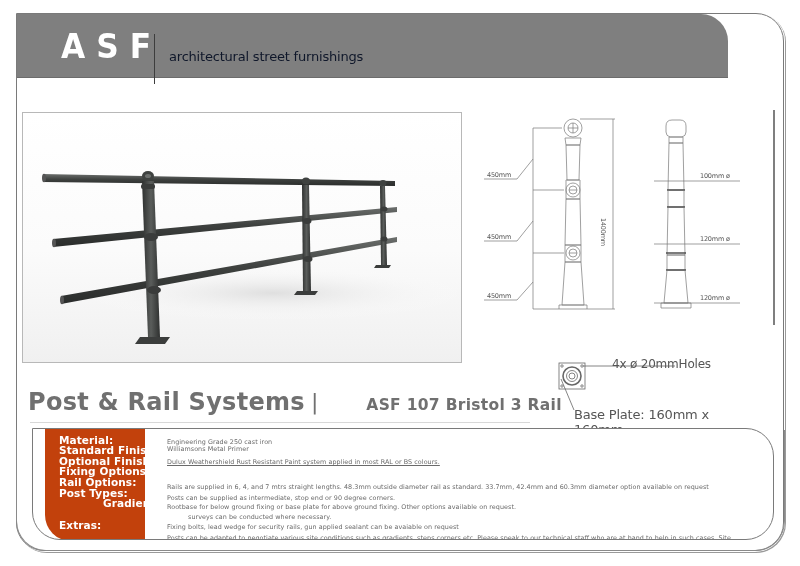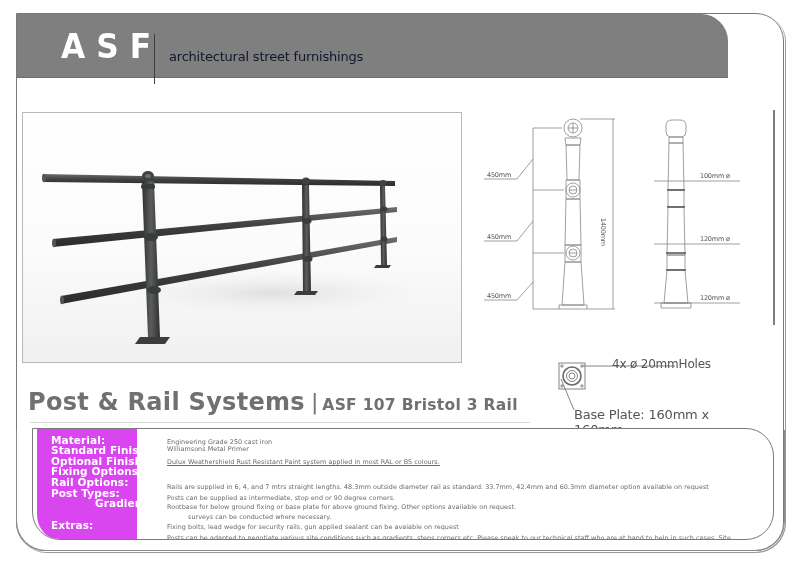--- a/index.html
+++ b/index.html
@@ -18,25 +18,25 @@
   .photo { position:absolute; left:22px; top:112px; width:440px; height:251px; border:1px solid #b8b8b8; box-sizing:border-box; background:linear-gradient(180deg,#ffffff 0%,#fbfbfb 55%,#f0f0f0 100%); overflow:hidden; }
 
   .drawings { position:absolute; left:470px; top:110px; width:320px; height:215px; }
   .dim-label { position:absolute; font-size:6.5px; color:#555; letter-spacing:-0.2px; }
 
   .base-plate { position:absolute; left:550px; top:350px; width:190px; height:70px; }
 
   .title { position:absolute; left:28px; top:388px; font-weight:bold; color:#707070; white-space:nowrap; }
   .title .main { font-size:24px; letter-spacing:0.3px; }
   .title .sep { font-size:22px; font-weight:normal; margin:0 4px 0 6px; position:relative; top:-1px; }
-  .title .sub { font-size:15.5px; letter-spacing:0.3px; }
+  .title .sub { font-size:15.5px; letter-spacing:0.3px;margin-left:44px; }
   .title-rule { position:absolute; left:30px; top:422px; width:500px; height:1px; background:#d8d8d8; }
 
   .spec { position:absolute; left:32px; top:428px; width:742px; height:112px; border:1px solid #7a7a7a; border-radius:0 28px 28px 28px; box-sizing:border-box; background:#fff; overflow:hidden; }
-  .spec-labels { position:absolute; left:4px; top:0; width:100px; height:112px; background:#d946ef; border-radius:0 0 0 26px; }
+  .spec-labels { position:absolute; left:12px; top:0; width:100px; height:112px; background:#c2410c; border-radius:0 0 0 26px; }
   .spec-label { position:absolute; left:14px; color:#fff; font-weight:bold; font-size:10.5px; line-height:10px; white-space:nowrap; letter-spacing:0.1px; }
   .spec-value { position:absolute; left:134px; font-size:6.4px; color:#6a6a6a; white-space:nowrap; line-height:7px; letter-spacing:0.05px; }
   .spec-outer { position:absolute; left:16px; top:430px; width:769px; height:121px; border-bottom:1px solid #8a8a8a; border-left:1px solid #8a8a8a; border-right:1px solid #8a8a8a; border-radius:0 0 30px 30px; box-sizing:border-box; pointer-events:none; }
 </style>
 </head>
 <body>
 
 <div class="sheet"></div>
 <div class="sheet-inner-shadow"></div>
 

